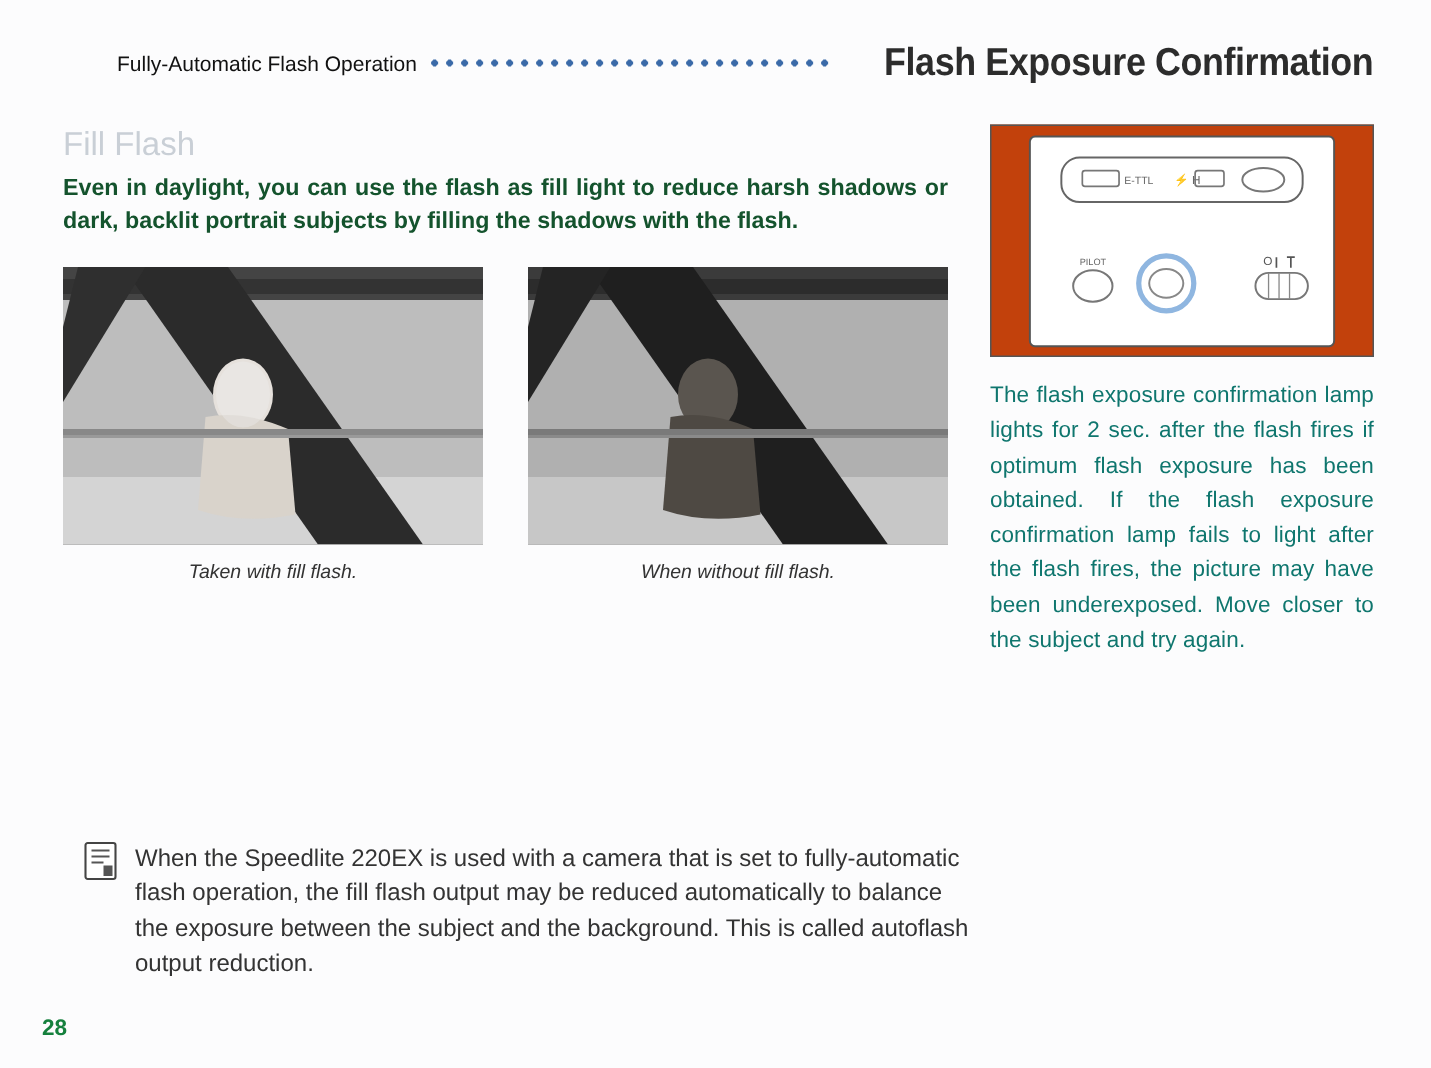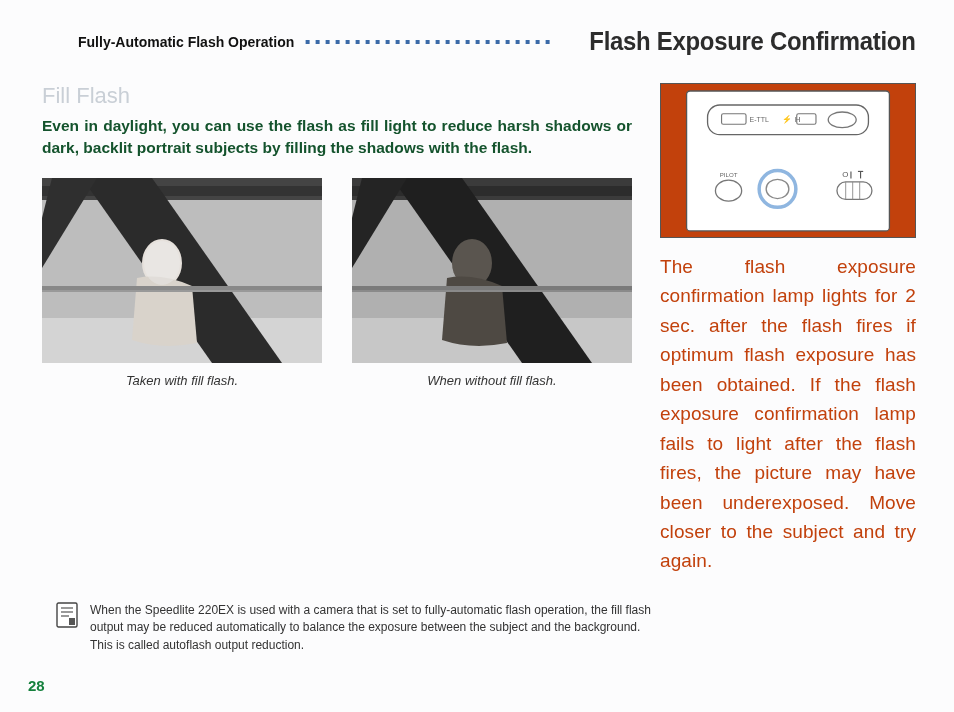--- a/index.html
+++ b/index.html
@@ -16,21 +16,21 @@
     padding: 26px 38px 22px 42px;
     height: 100%;
     position: relative;
   }
   .header-row {
     display: flex;
     align-items: center;
     margin-bottom: 26px;
   }
   .section-label {
-    font-weight: bold;
+    font-weight: normal;
     font-size: 14px;
     color: #111;
     white-space: nowrap;
     padding-left: 36px;
   }
   .dots {
     flex: 1;
     height: 6px;
     margin: 0 8px;
     background-image: radial-gradient(circle, #3a6aa8 2.2px, transparent 2.3px);
@@ -100,42 +100,42 @@
     width: 100%;
     height: 155px;
     background: #c2410c;
     border: 1.5px solid #555;
     position: relative;
     margin-bottom: 14px;
   }
   .diagram-box svg { width: 100%; height: 100%; }
 
   .right-text {
-    font-size: 19px;
+    font-size: 15px;
     line-height: 1.55;
-    color: #c2410c;
+    color: #0f766e;
     text-align: justify;
     letter-spacing: 0.1px;
   }
 
   .note-row {
     position: absolute;
     left: 56px;
     right: 300px;
     bottom: 58px;
     display: flex;
     gap: 12px;
     align-items: flex-start;
   }
   .note-icon {
     flex: 0 0 22px;
     height: 26px;
   }
   .note-text {
-    font-size: 12px;
+    font-size: 16px;
     line-height: 1.45;
     color: #333;
   }
   .page-number {
     position: absolute;
     left: 28px;
     bottom: 18px;
     font-weight: bold;
     font-size: 15px;
     color: #15803d;

